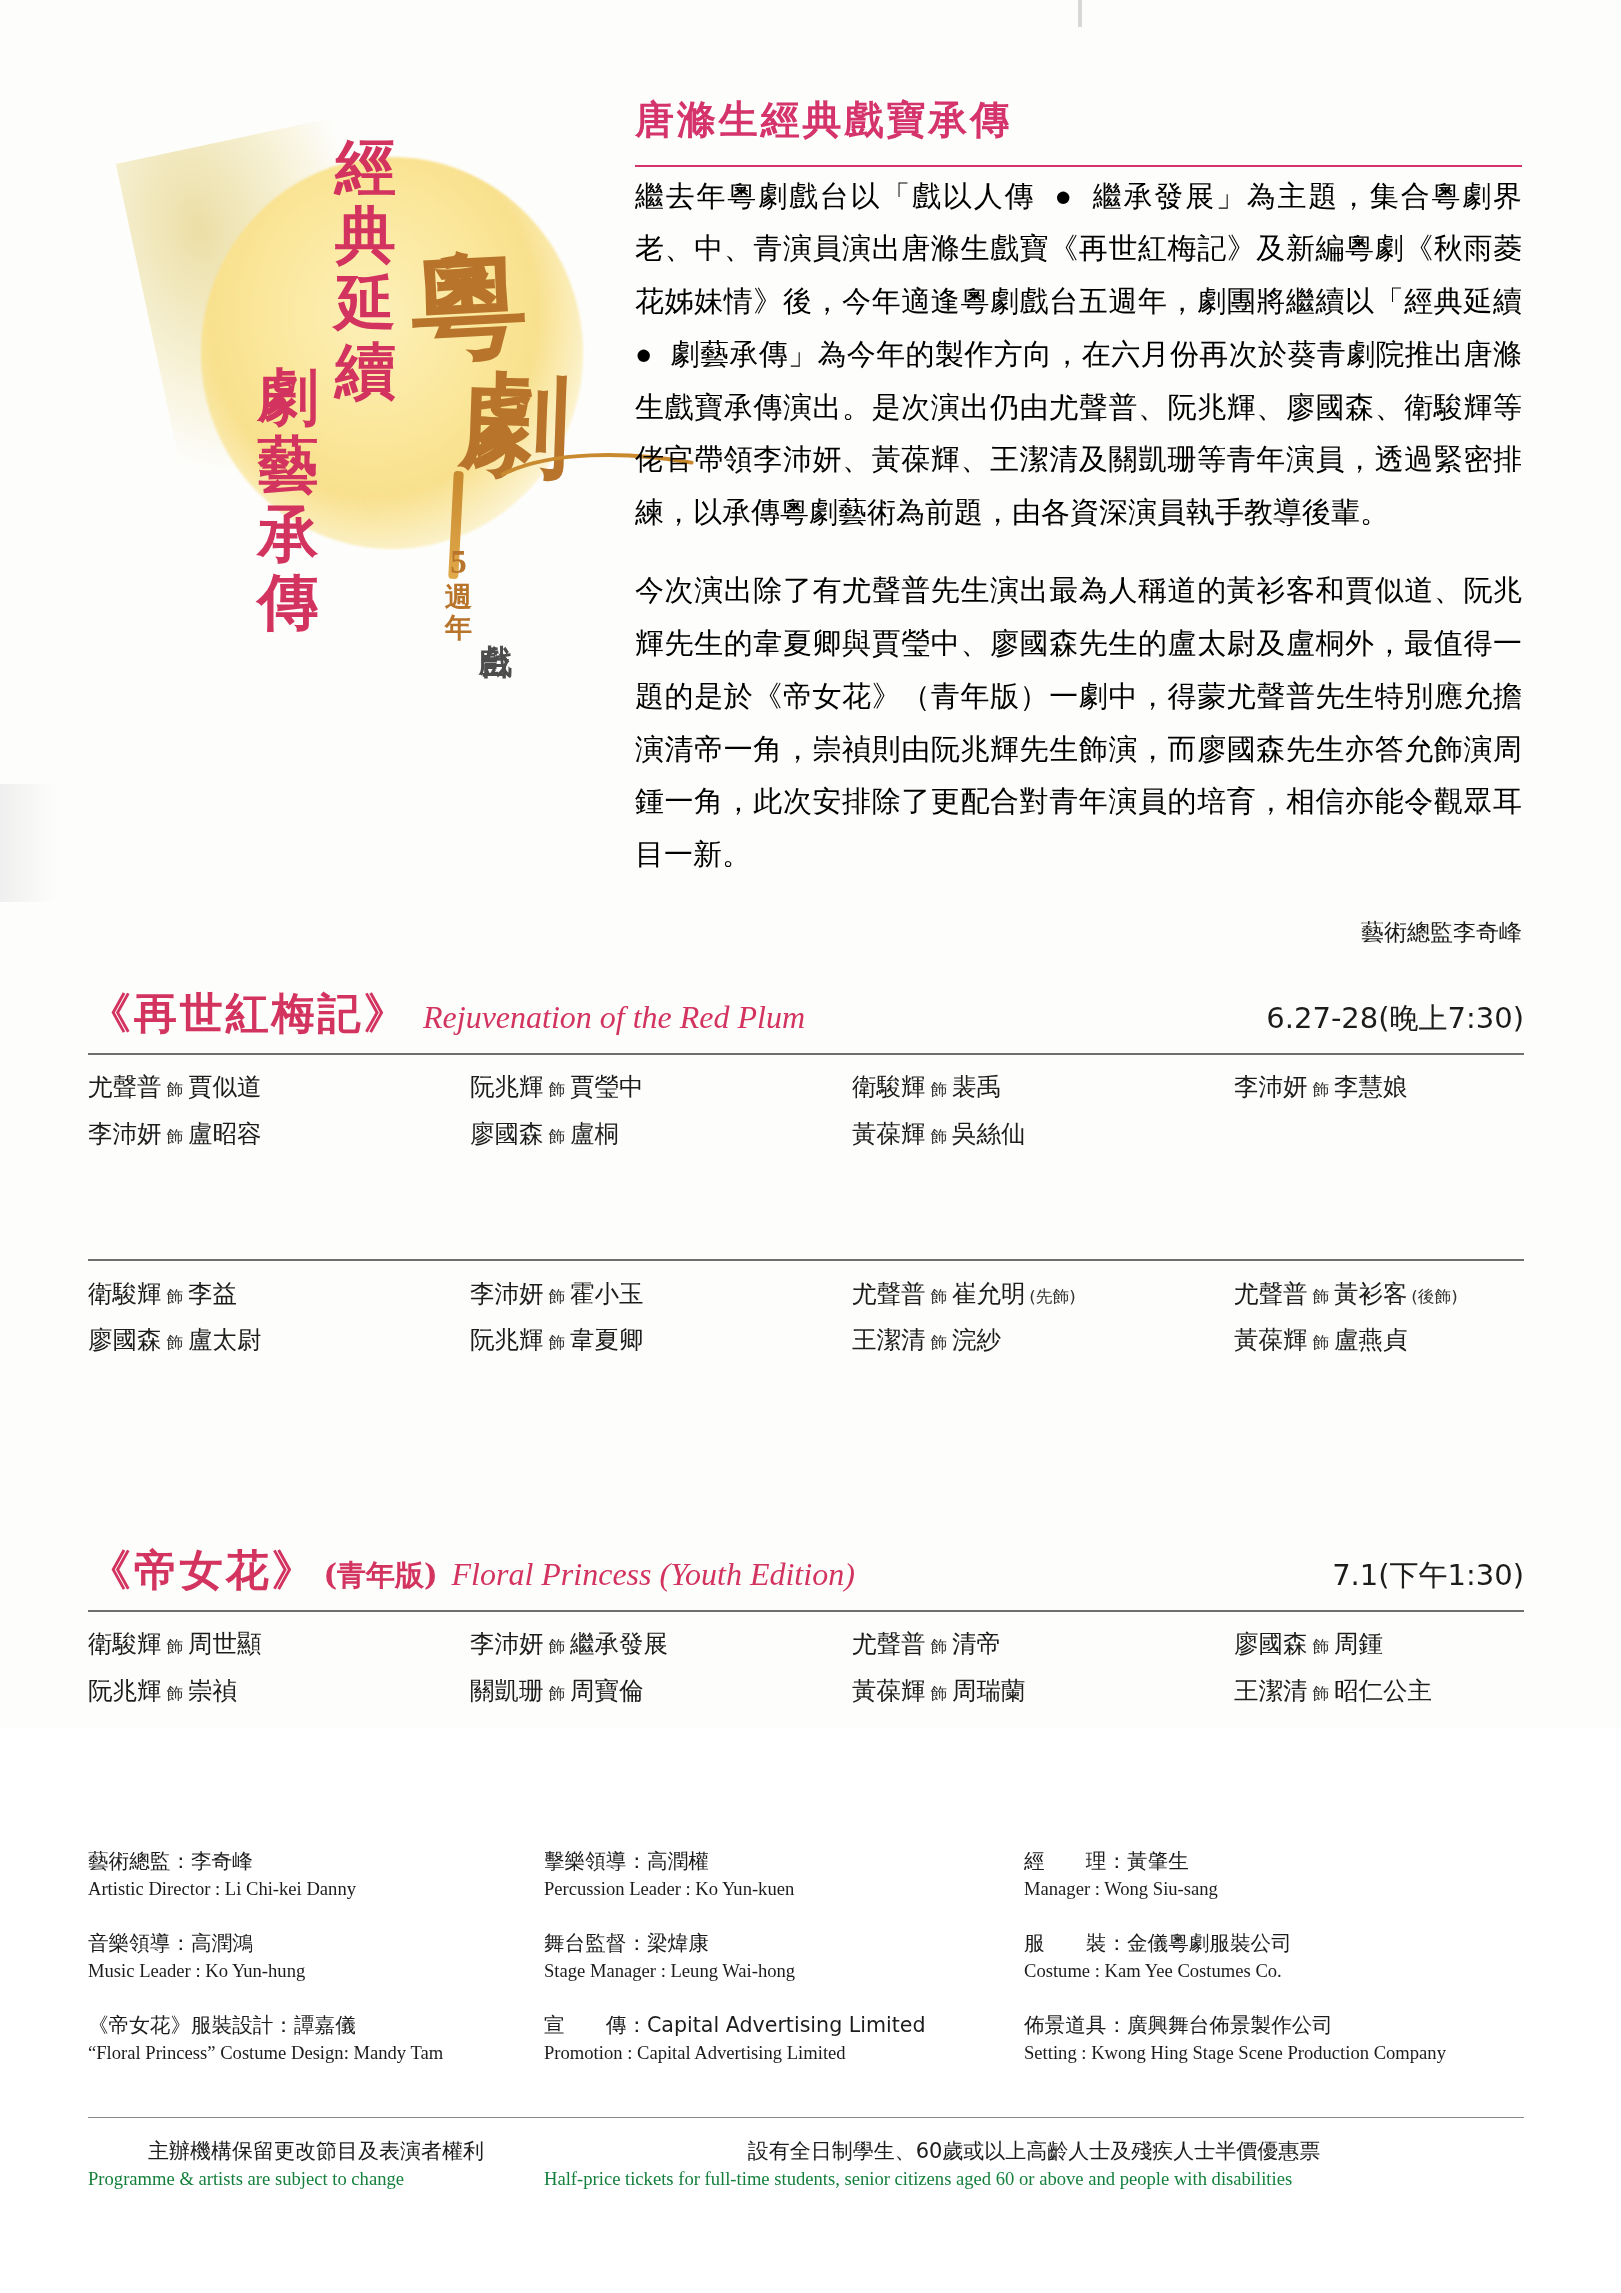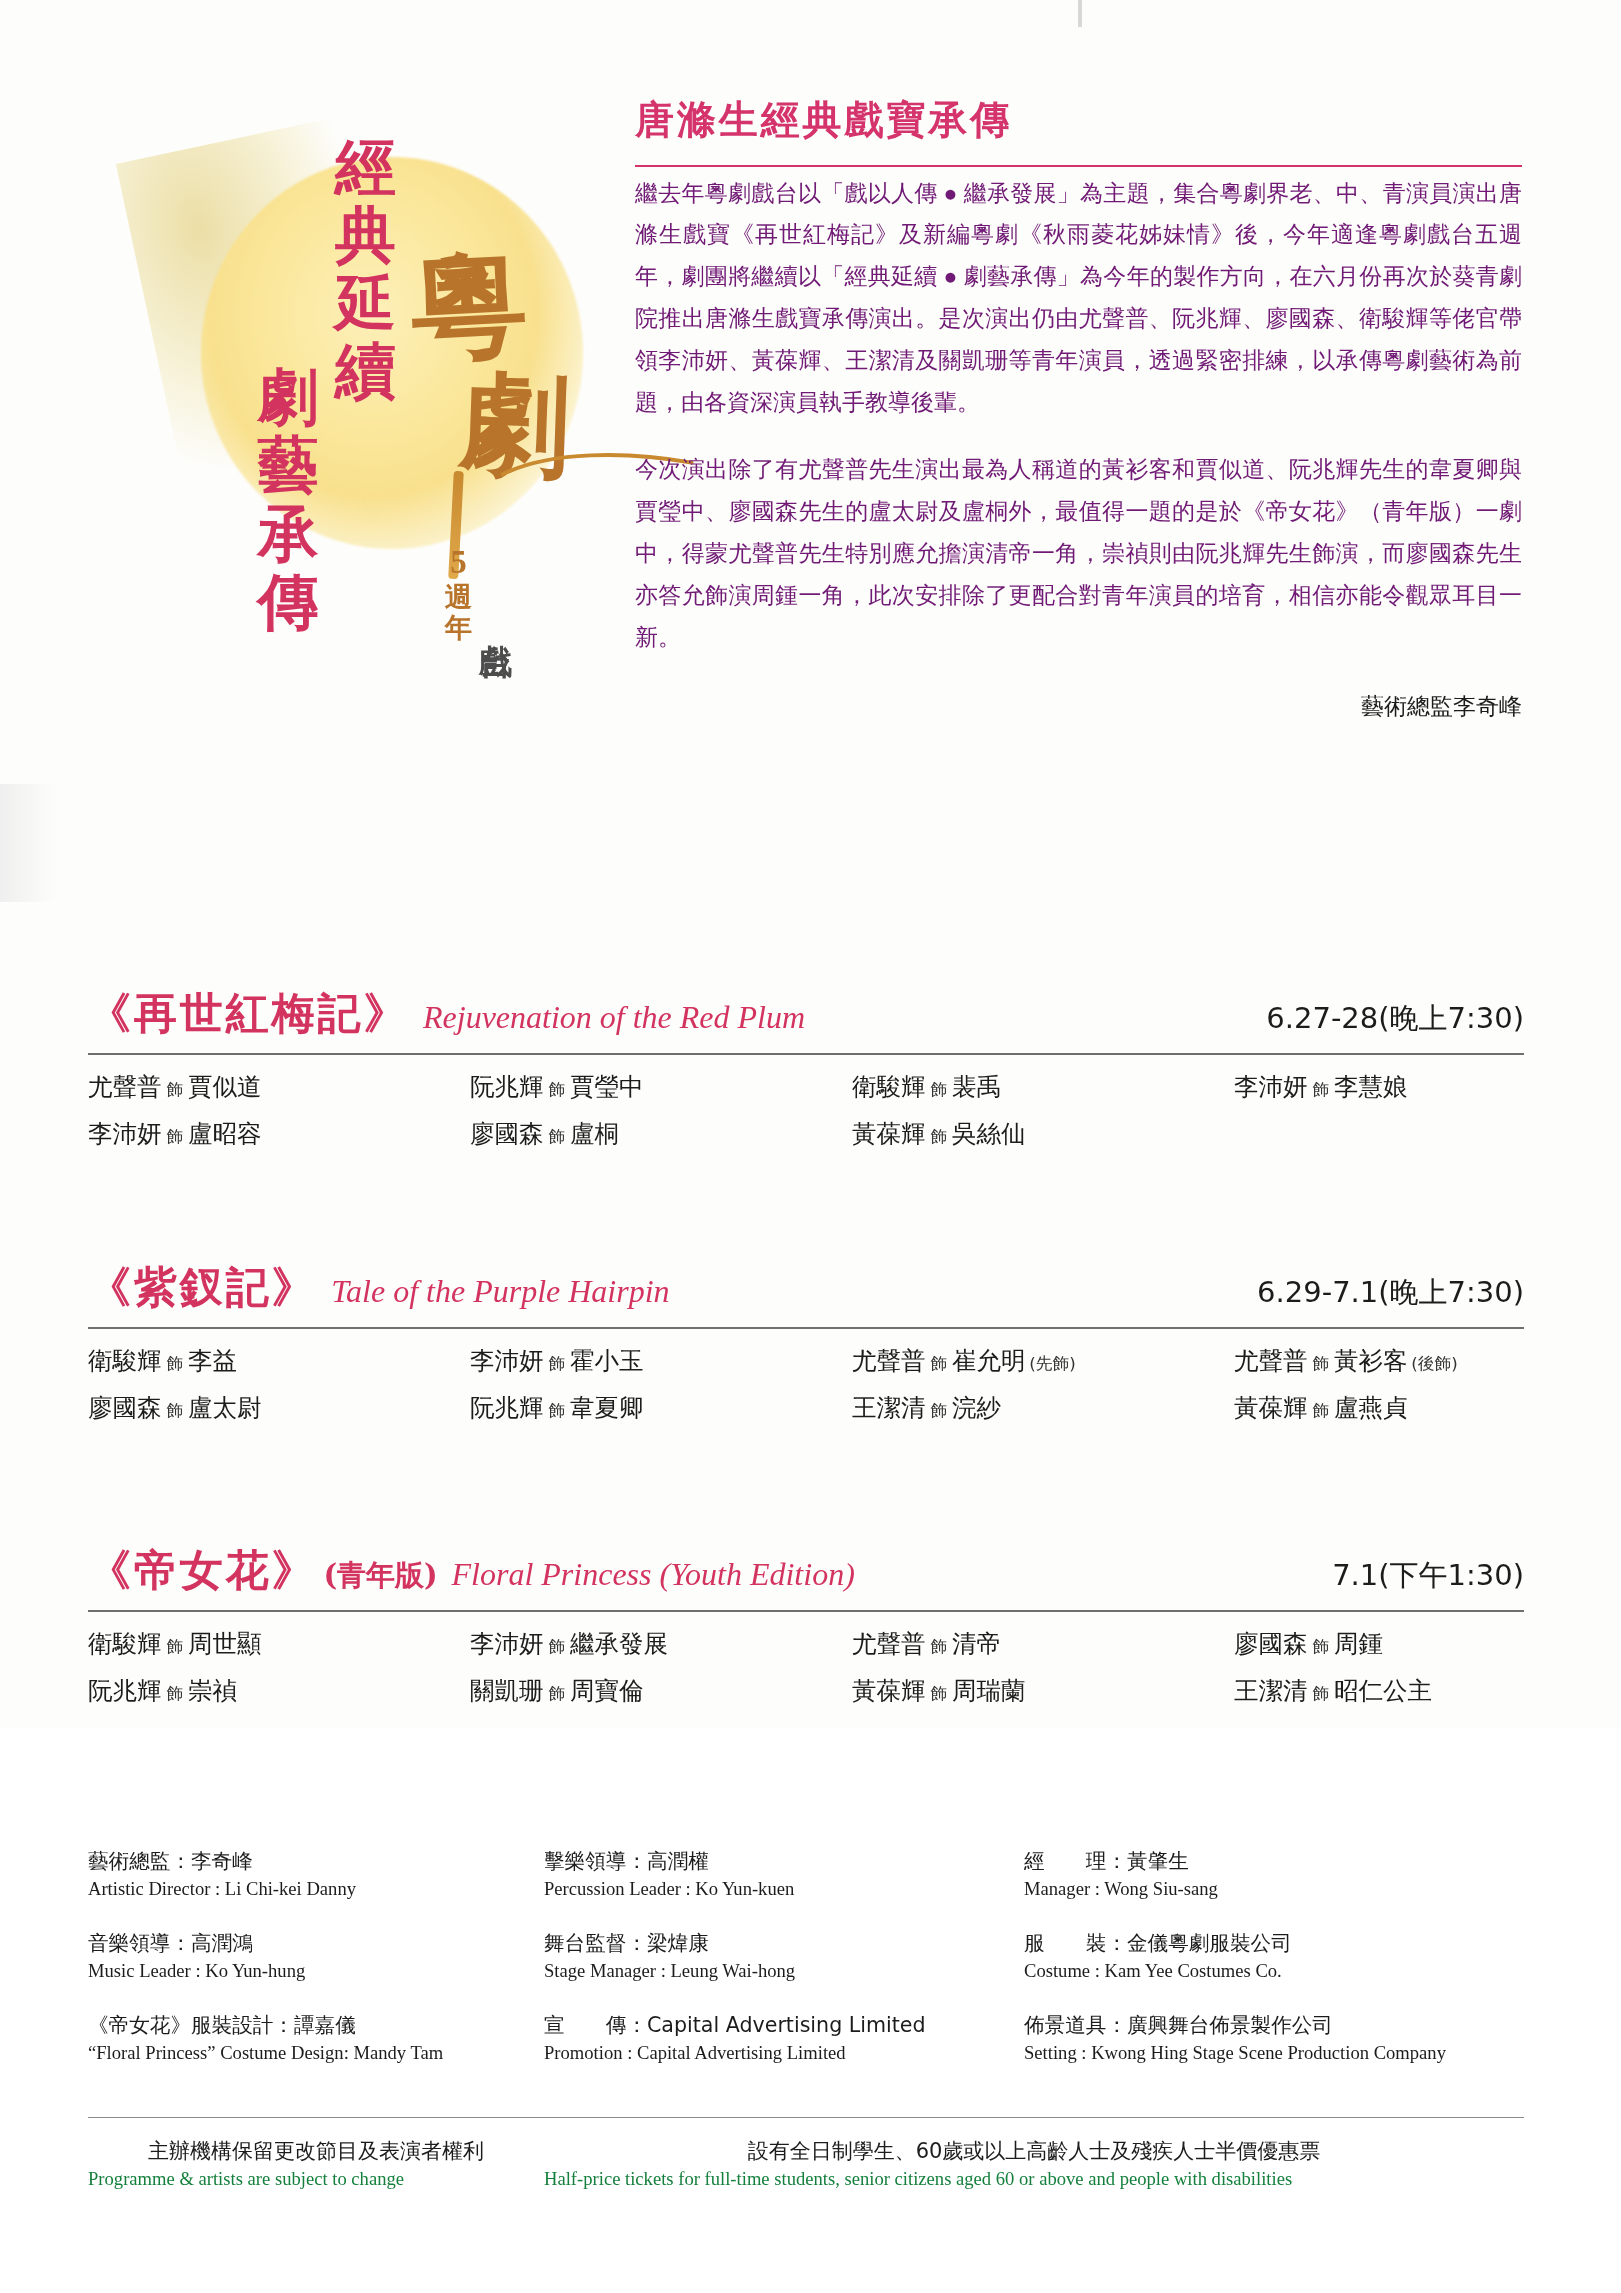--- a/index.html
+++ b/index.html
@@ -156,25 +156,25 @@
   .intro-title {
     font-size: 39px;
     font-weight: bold;
     color: #d4336b;
     letter-spacing: 2.9px;
     margin: 0 0 25.5px 0;
     font-family: "DejaVu Serif", serif;
   }
   .intro p {
     margin: 0 0 25.5px 0;
-    font-size: 23px;
+    font-size: 29px;
     line-height: 1.82;
     text-align: justify;
-    color: #701a75;
-    font-family: Liberation Serif, serif;
+    color: #000000;
+    font-family: Liberation Mono, monospace;
   }
   .intro-sign {
     text-align: right;
     font-size: 23px;
     color: #1c1c1c;
     margin-top: 33px;
     font-family: "DejaVu Sans", sans-serif;
   }
 
   
@@ -361,25 +361,20 @@
       <div class="cast"><span>衛駿輝</span><span class="sep">飾</span><span>裴禹</span></div>
       <div class="cast"><span>李沛妍</span><span class="sep">飾</span><span>李慧娘</span></div>
       <div class="cast"><span>李沛妍</span><span class="sep">飾</span><span>盧昭容</span></div>
       <div class="cast"><span>廖國森</span><span class="sep">飾</span><span>盧桐</span></div>
       <div class="cast"><span>黃葆輝</span><span class="sep">飾</span><span>吳絲仙</span></div>
       <div class="cast"><span></span></div>
     </div>
   </div>
 
   <div class="show" style="top:1259px;">
-    <div class="show-head">
-      <span class="show-title-cn">《紫釵記》</span>
-      <span class="show-title-en">Tale of the Purple Hairpin</span>
-      <span class="show-date">6.29-7.1(晚上7:30)</span>
-    </div>
     <div class="show-rule"></div>
     <div class="cast-grid">
       <div class="cast"><span>衛駿輝</span><span class="sep">飾</span><span>李益</span></div>
       <div class="cast"><span>李沛妍</span><span class="sep">飾</span><span>霍小玉</span></div>
       <div class="cast"><span>尤聲普</span><span class="sep">飾</span><span>崔允明</span><span class="note">(先飾)</span></div>
       <div class="cast"><span>尤聲普</span><span class="sep">飾</span><span>黃衫客</span><span class="note">(後飾)</span></div>
       <div class="cast"><span>廖國森</span><span class="sep">飾</span><span>盧太尉</span></div>
       <div class="cast"><span>阮兆輝</span><span class="sep">飾</span><span>韋夏卿</span></div>
       <div class="cast"><span>王潔清</span><span class="sep">飾</span><span>浣紗</span></div>
       <div class="cast"><span>黃葆輝</span><span class="sep">飾</span><span>盧燕貞</span></div>

